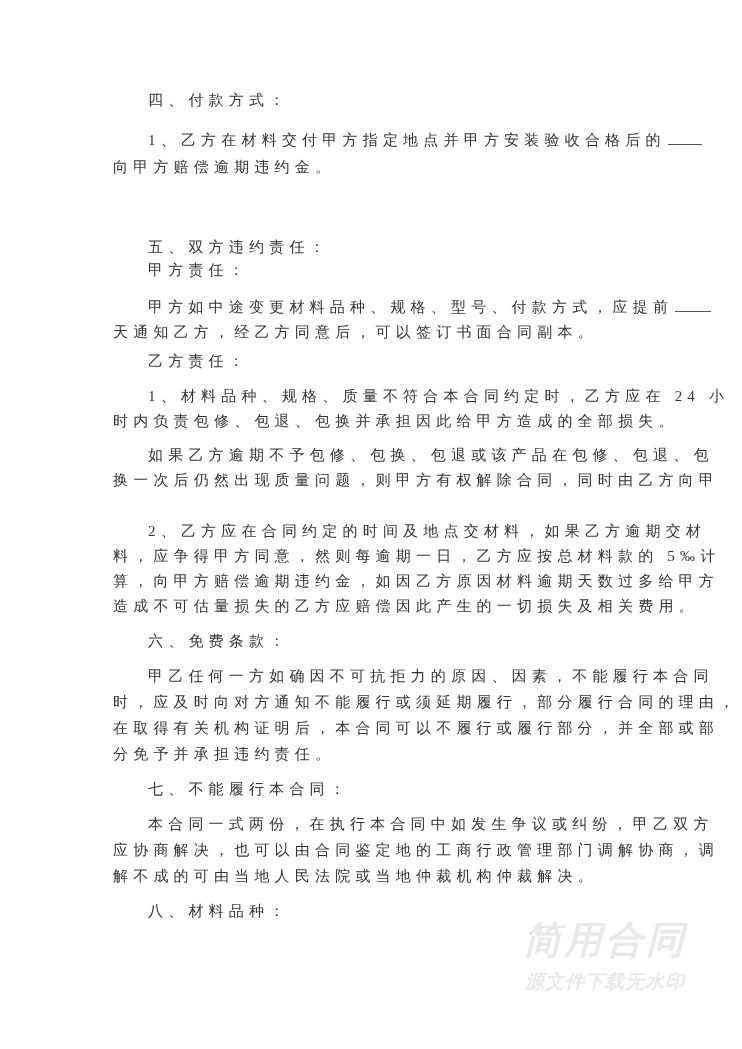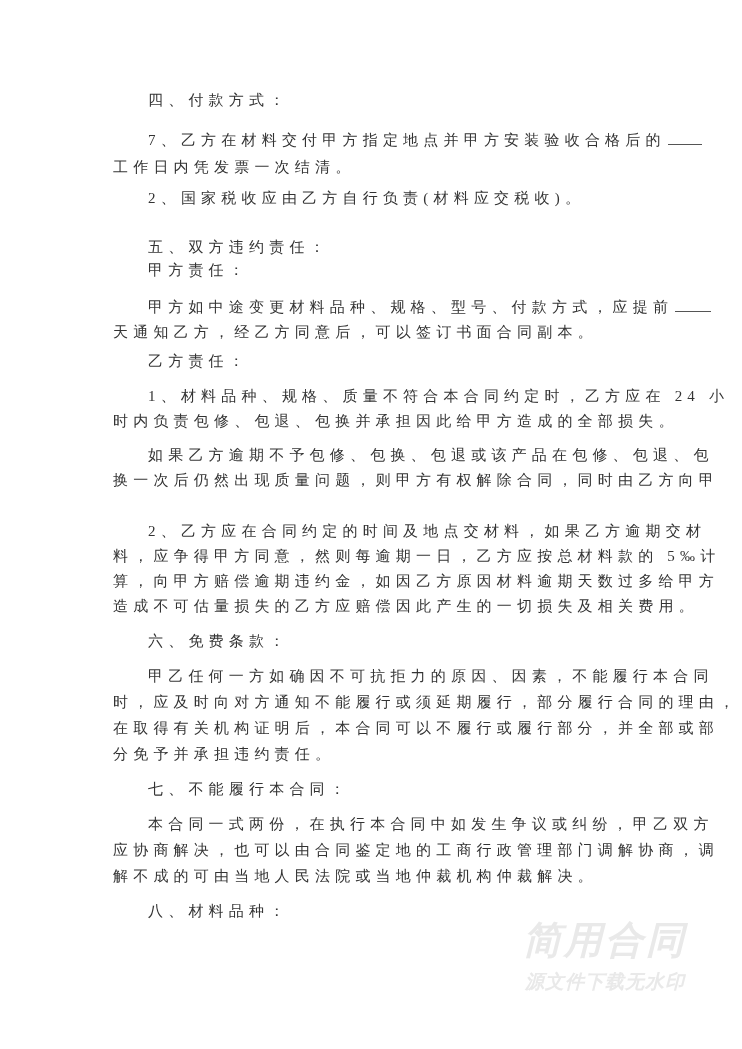--- a/index.html
+++ b/index.html
@@ -64,24 +64,23 @@
       margin-top: 6px;
     }
   </style>
 </head>
 <body>
 
 <div class="page">
 
   <div class="line indent" style="top:90px">四、付款方式：</div>
 
-  <div class="line indent" style="top:130px"><span>7、乙方在材料交付甲方指定地点并甲方安装验收合格后的</span><span class="blank" style="width:34px"></span></div>
-  <div class="line" style="top:157px">工作日内凭发票一次结清。</div>
+  <div class="line indent" style="top:130px"><span>1、乙方在材料交付甲方指定地点并甲方安装验收合格后的</span><span class="blank" style="width:34px"></span></div>
+  <div class="line" style="top:157px">向甲方赔偿逾期违约金。</div>
 
-  <div class="line indent" style="top:188px">2、国家税收应由乙方自行负责(材料应交税收)。</div>
 
   <div class="line indent" style="top:237px">五、双方违约责任：</div>
 
   <div class="line indent" style="top:260px">甲方责任：</div>
 
   <div class="line indent" style="top:297px"><span>甲方如中途变更材料品种、规格、型号、付款方式，应提前</span><span class="blank" style="width:36px"></span></div>
   <div class="line indent" style="top:351px">乙方责任：</div>
 
   <div class="line" style="top:322px">天通知乙方，经乙方同意后，可以签订书面合同副本。</div>
 

